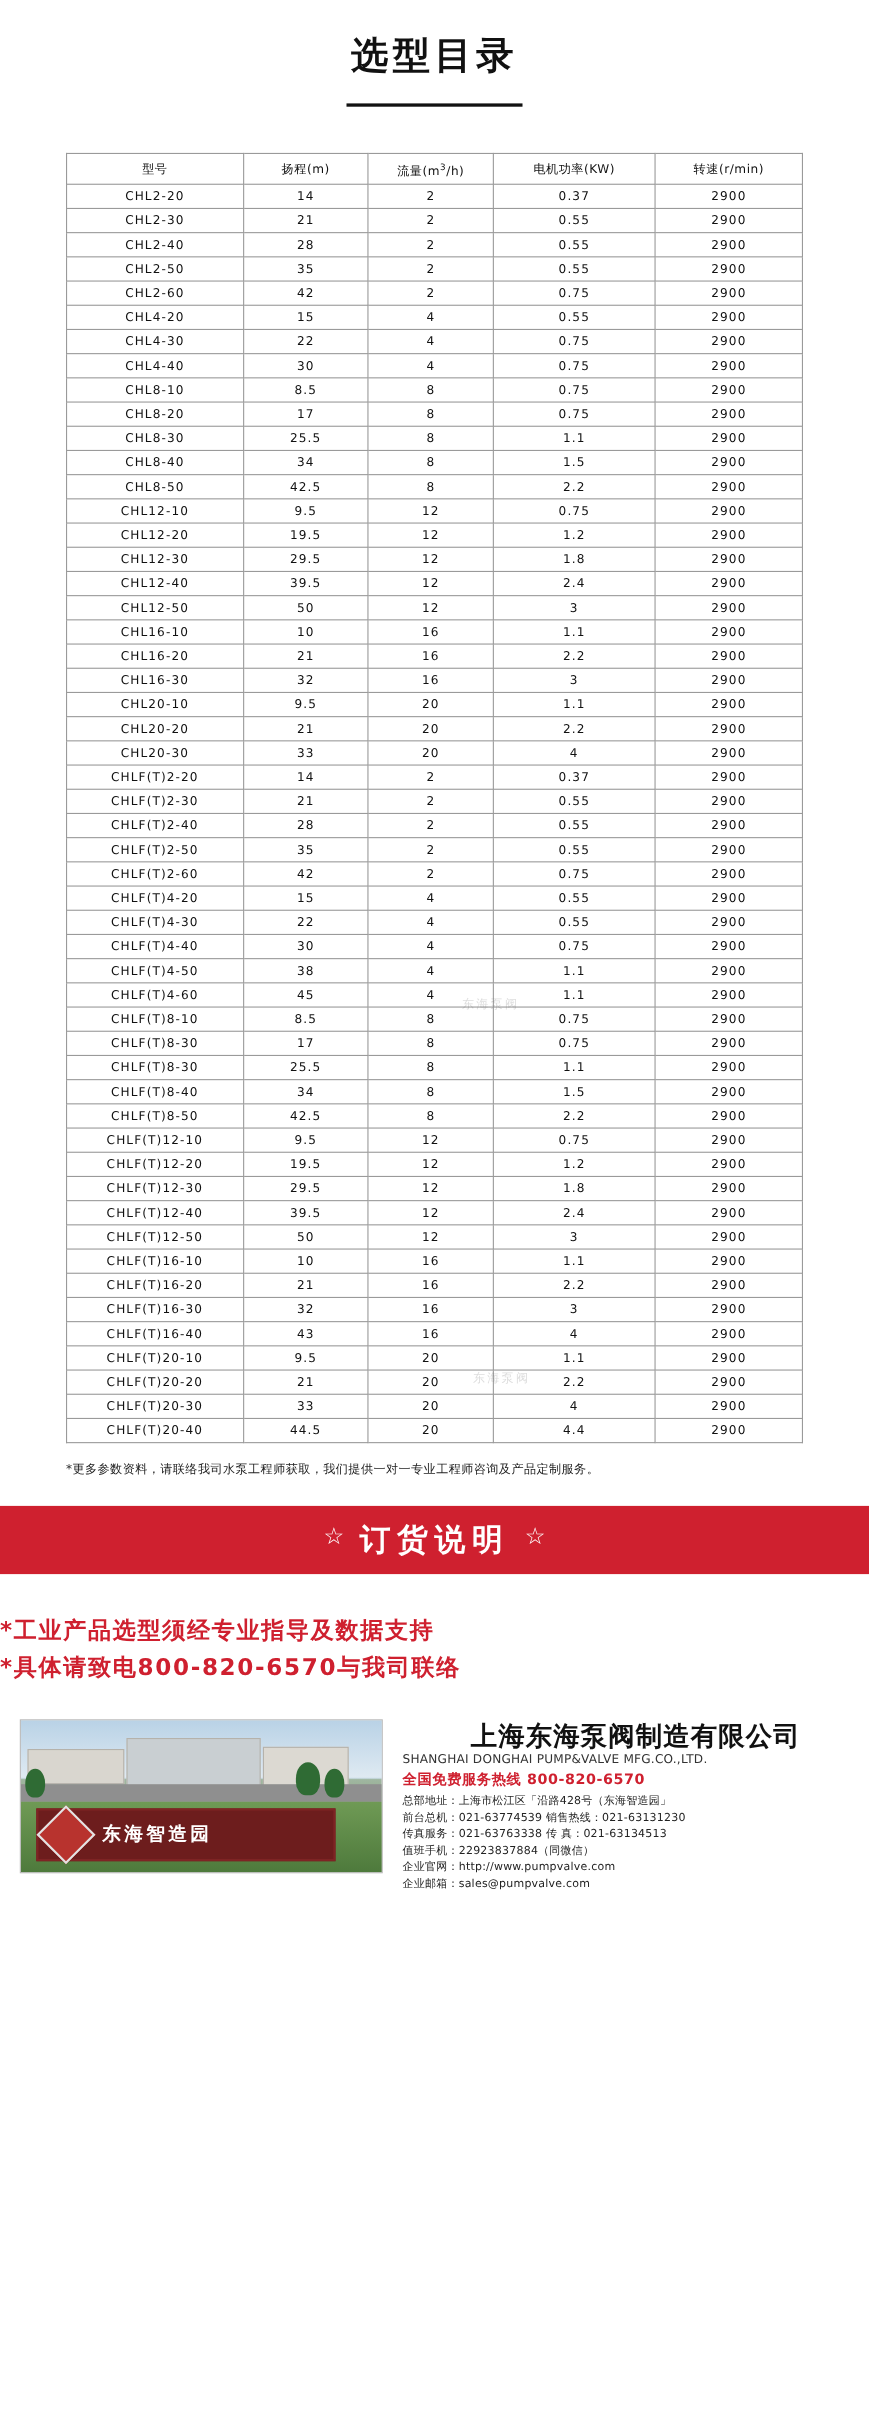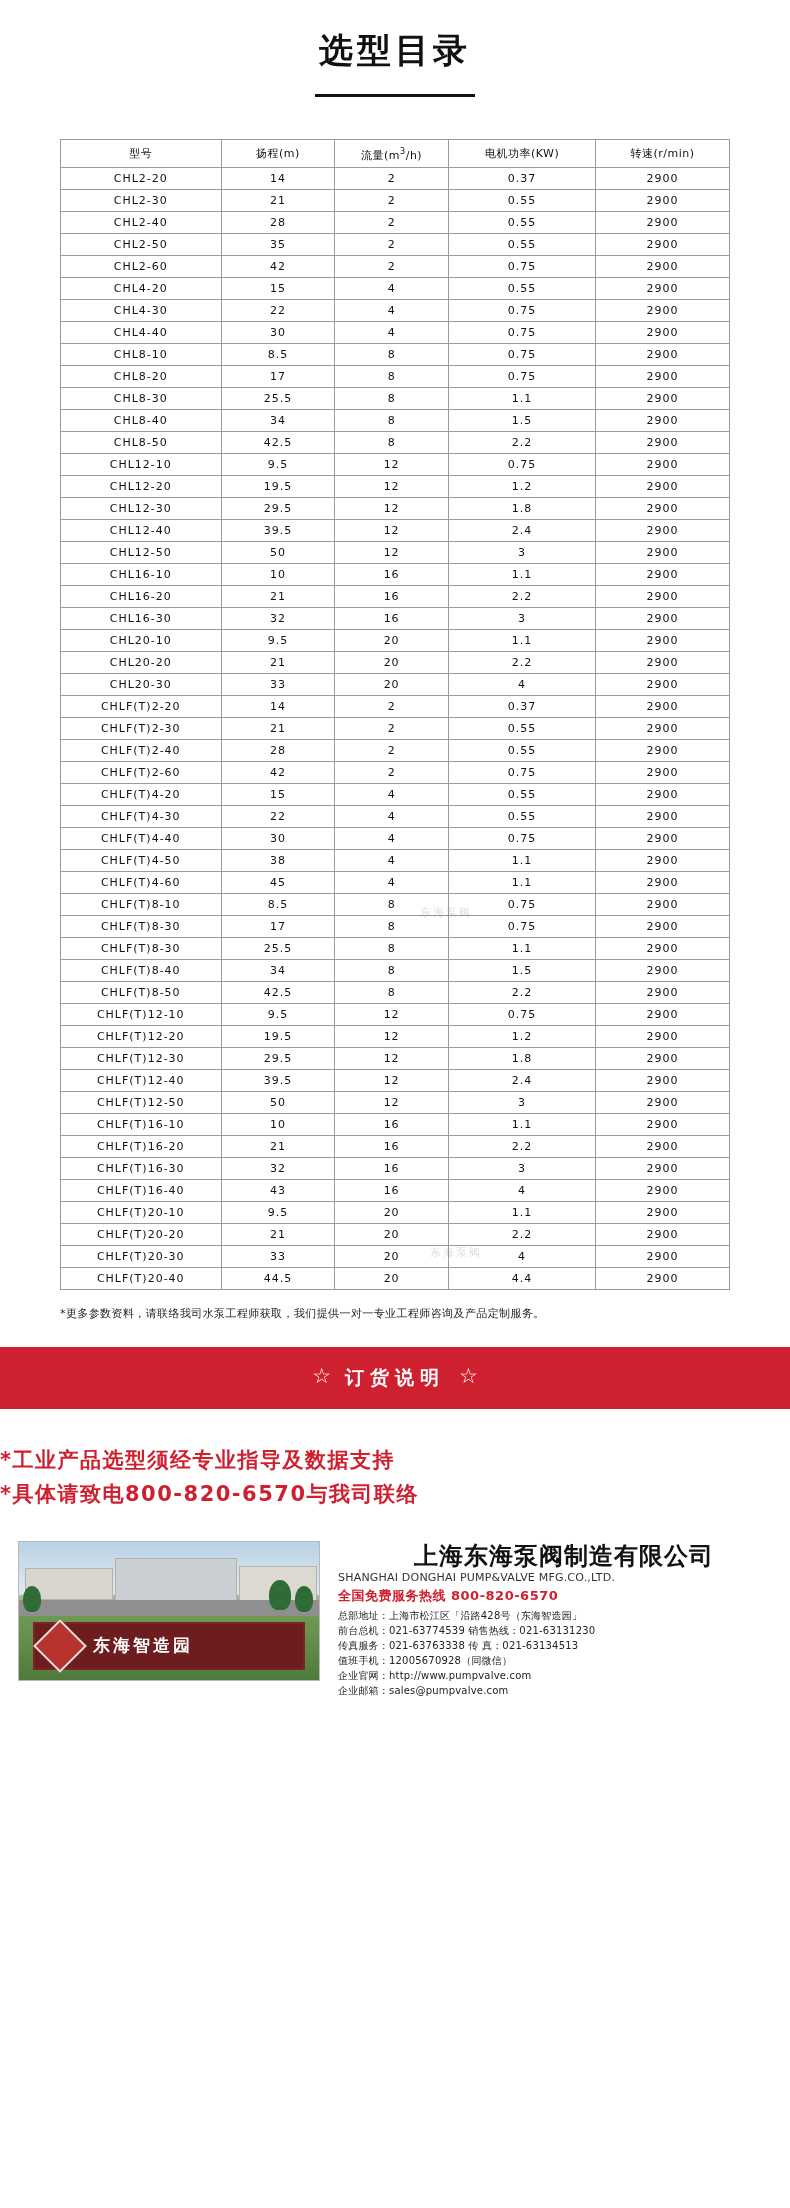--- a/index.html
+++ b/index.html
@@ -78,21 +78,21 @@
     margin-top: 26px;
     background: #cf202f;
     height: 62px;
     display: flex;
     align-items: center;
     justify-content: center;
   }
   .order-band .ob-text {
     color: #ffffff;
     font-family: "DejaVu Sans", sans-serif;
-    font-size: 19px;
+    font-size: 28px;
     font-weight: bold;
     letter-spacing: 6px;
   }
   .order-band .star {
     color: #ffffff;
     font-size: 21px;
     margin: 0 14px;
     position: relative;
     top: -2px;
   }
@@ -115,20 +115,21 @@
     padding: 0 0 14px 0;
   }
   .footer-img {
     width: 300px;
     height: 138px;
     margin-left: 18px;
     position: relative;
     overflow: hidden;
     background: linear-gradient(#bcd3e4 0%, #cfe0ec 38%, #9fb6a0 39%, #8aa47e 62%, #6f8d60 100%);
     border: 1px solid #b9b9b9;
+    padding-left: 28px;
   }
   .fi-sky {
     position: absolute; left: 0; top: 0; width: 100%; height: 52px;
     background: linear-gradient(#b9d2e6, #dfeaf2);
   }
   .fi-bldg {
     position: absolute; background: #e9e6df; border: 1px solid #b5b2ab;
   }
   .fi-b1 { left: 6px; top: 26px; width: 86px; height: 30px; background:#d9d6cf;}
   .fi-b2 { left: 96px; top: 16px; width: 120px; height: 42px; background:#c9cfd2;}
@@ -412,20 +413,27 @@
           <tr>
             <td>CHLF(T)2-30</td>
             <td>21</td>
             <td>2</td>
             <td>0.55</td>
             <td>2900</td>
           </tr>
           <tr>
             <td>CHLF(T)2-40</td>
             <td>28</td>
+            <td>2</td>
+            <td>0.55</td>
+            <td>2900</td>
+          </tr>
+          <tr>
+            <td>CHLF(T)2-50</td>
+            <td>35</td>
             <td>2</td>
             <td>0.55</td>
             <td>2900</td>
           </tr>
           <tr>
             <td>CHLF(T)2-60</td>
             <td>42</td>
             <td>2</td>
             <td>0.75</td>
             <td>2900</td>
@@ -624,21 +632,21 @@
         <div class="signtext">东海智造园</div>
       </div>
     </div>
     <div class="footer-info">
       <div class="fi-cn">上海东海泵阀制造有限公司</div>
       <div class="fi-en">SHANGHAI DONGHAI PUMP&amp;VALVE MFG.CO.,LTD.</div>
       <div class="fi-hot">全国免费服务热线  800-820-6570</div>
       <div class="fi-line">总部地址：上海市松江区「沿路428号（东海智造园」</div>
       <div class="fi-line">前台总机：021-63774539  销售热线：021-63131230</div>
       <div class="fi-line">传真服务：021-63763338  传      真：021-63134513</div>
-      <div class="fi-line">值班手机：12005670928（同微信）</div>
+      <div class="fi-line">值班手机：22923837884（同微信）</div>
       <div class="fi-line">企业官网：http://www.pumpvalve.com</div>
       <div class="fi-line">企业邮箱：sales@pumpvalve.com</div>
     </div>
   </div>
 
   <div class="wm" style="left:420px; top:905px;">东海泵阀</div>
   <div class="wm" style="left:430px; top:1245px;">东海泵阀</div>
 
 </div>
 

